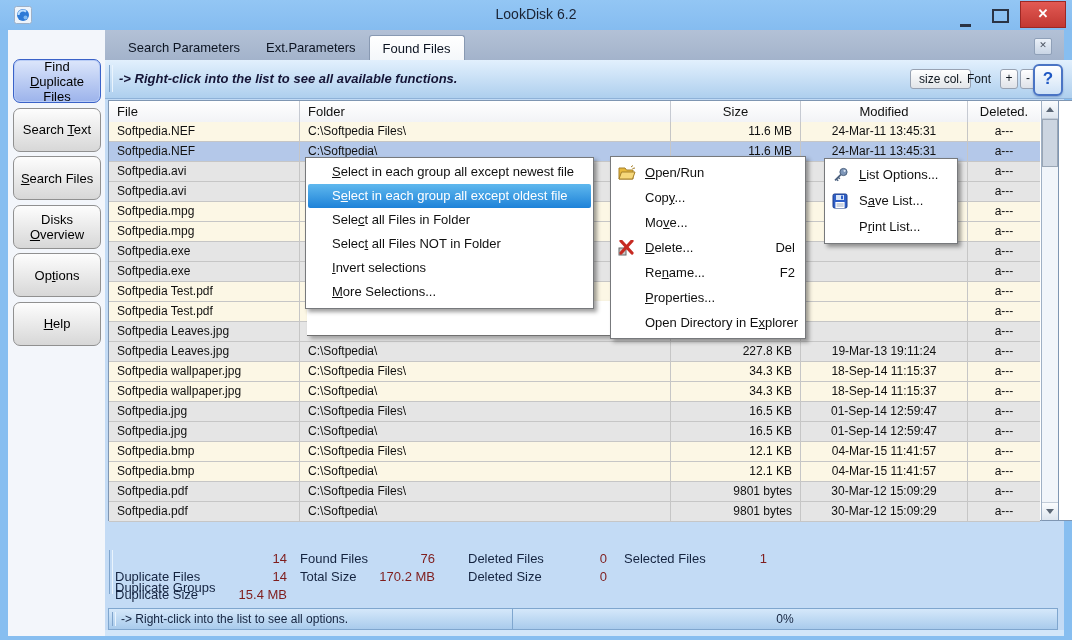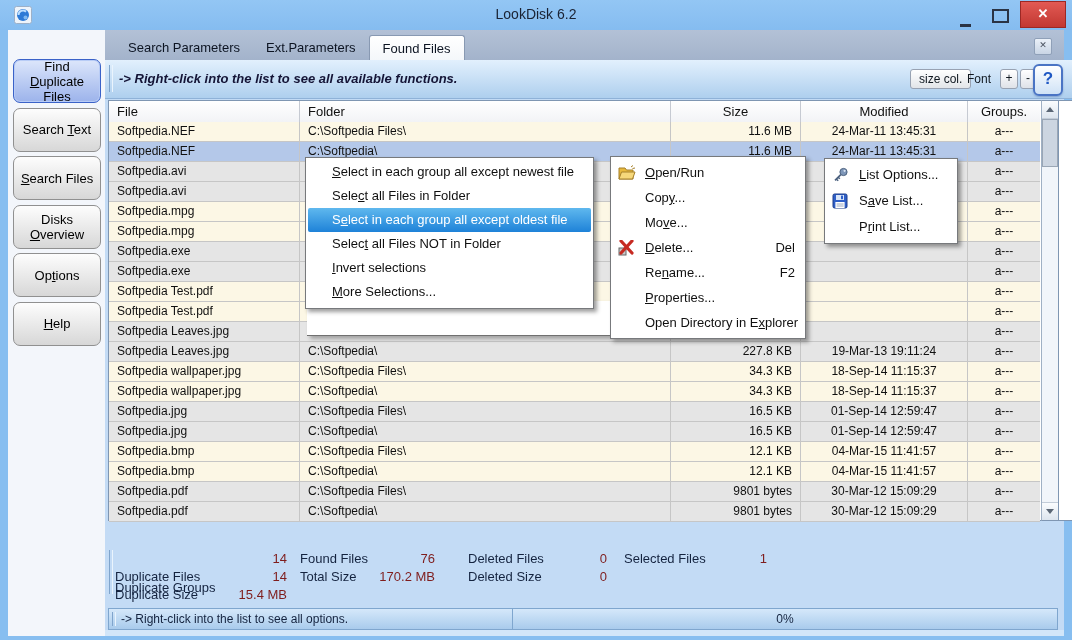--- a/index.html
+++ b/index.html
@@ -146,21 +146,21 @@
     <div class="font-minus">-</div>
     <div class="help-btn">?</div>
   </div>
 
   <div class="table">
     <div class="thead" id="thead">
         <div class="th c0 al">File</div>
         <div class="th c1 al">Folder</div>
         <div class="th c2 ac">Size</div>
         <div class="th c3 ac">Modified</div>
-        <div class="th c4 ac">Groups.</div>
+        <div class="th c4 ac">Deleted.</div>
       </div>
     <div class="rows" id="rows">
         <div class="row g-cream">
           <div class="cell c0 al">Softpedia.NEF</div>
           <div class="cell c1 al">C:\Softpedia Files\</div>
           <div class="cell c2 ar">11.6 MB</div>
           <div class="cell c3 ac">24-Mar-11 13:45:31</div>
           <div class="cell c4 ac">a---</div>
         </div>
         <div class="row g-cream selected">
@@ -335,22 +335,22 @@
   </div>
   <div class="statusp sp2">
     <div class="progress-text">0%</div>
   </div>
   <div class="bottom-strip"></div>
 
   <div class="remnant"></div>
 
   <div class="menu menu1" id="menu1">
       <div class="mitem"><span><u>S</u>elect in each group all except newest file</span></div>
+      <div class="mitem hl"><span>S<u>e</u>lect in each group all except oldest file</span></div>
       <div class="mitem"><span>Sele<u>c</u>t all Files in Folder</span></div>
-      <div class="mitem hl"><span>S<u>e</u>lect in each group all except oldest file</span></div>
       <div class="mitem"><span>Selec<u>t</u> all Files NOT in Folder</span></div>
       <div class="mitem"><span><u>I</u>nvert selections</span></div>
       <div class="mitem"><span><u>M</u>ore Selections...</span></div>
     </div>
   <div class="menu menu2" id="menu2">
       <div class="mitem"><span class="micon"><svg width="18" height="16" viewBox="0 0 18 16">
             <path d="M1 3h6l1.5 2H15v9H1z" fill="#e8b93c" stroke="#a5802a"></path>
             <path d="M3.5 7H17l-2.5 7H1z" fill="#f6d87a" stroke="#a5802a"></path>
             <path d="M13 2l2-1.5M14.5 3.5L17 3" stroke="#a5802a" fill="none"></path>
           </svg></span><span><u>O</u>pen/Run</span></div>

